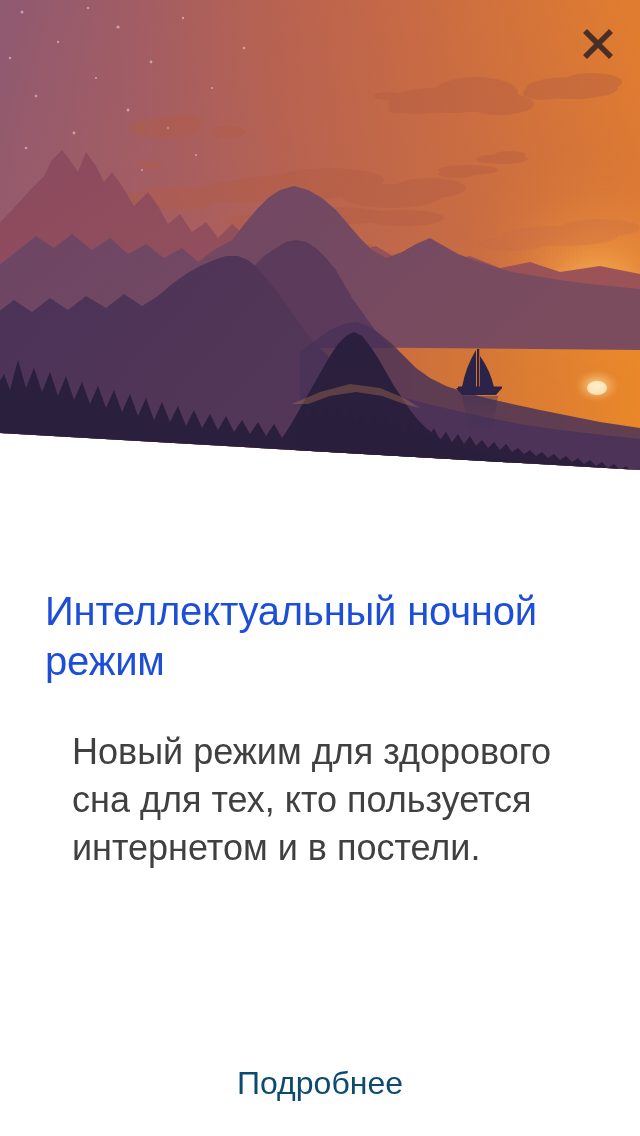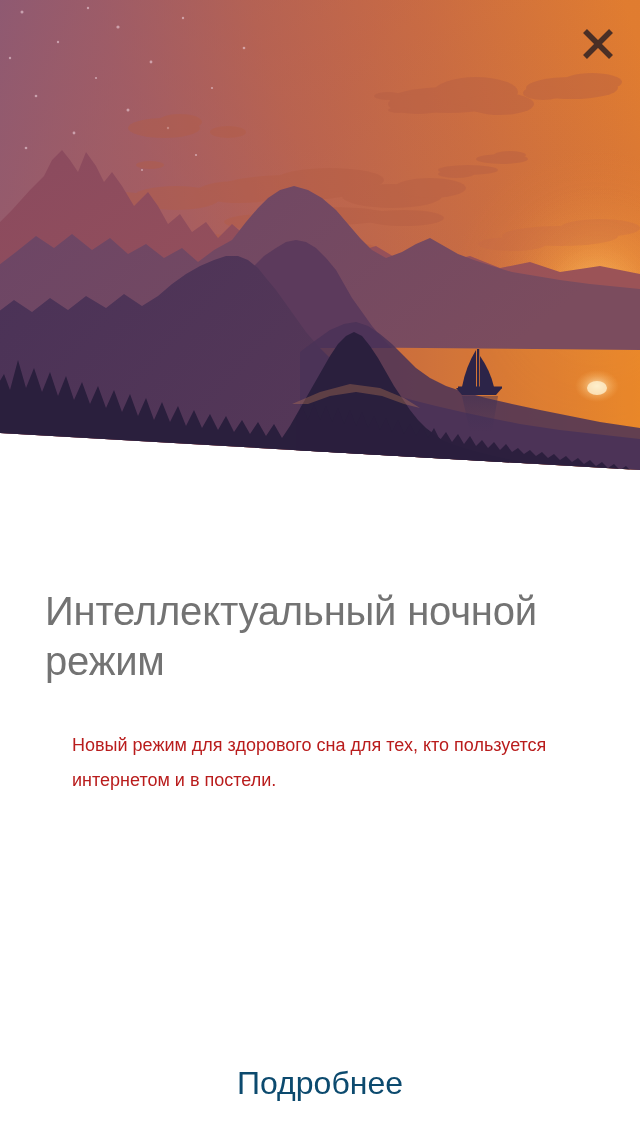--- a/index.html
+++ b/index.html
@@ -40,31 +40,31 @@
   #close-btn svg { display:block; }
 
   
   #title {
     position:absolute;
     left:45px; top:586px;
     width:560px;
     font-size:40px;
     line-height:50px;
     font-weight:400;
-    color:#737373;
+    color:#1d4ed8;
     letter-spacing:-0.2px;
   }
   #desc {
     position:absolute;
     left:72px; top:728px;
     width:520px;
-    font-size:18px;
-    line-height:35px;
+    font-size:36px;
+    line-height:48px;
     font-weight:400;
-    color:#b91c1c;
+    color:#404040;
   }
   #more-link {
     position:absolute;
     left:0; top:1062px;
     width:640px;
     text-align:center;
     font-size:32px;
     line-height:42px;
     color:#0c4a6e;
     text-decoration:none;

